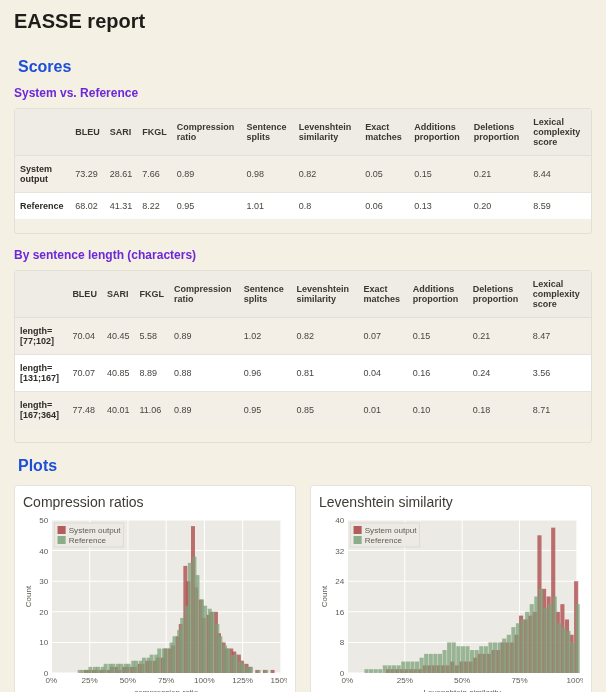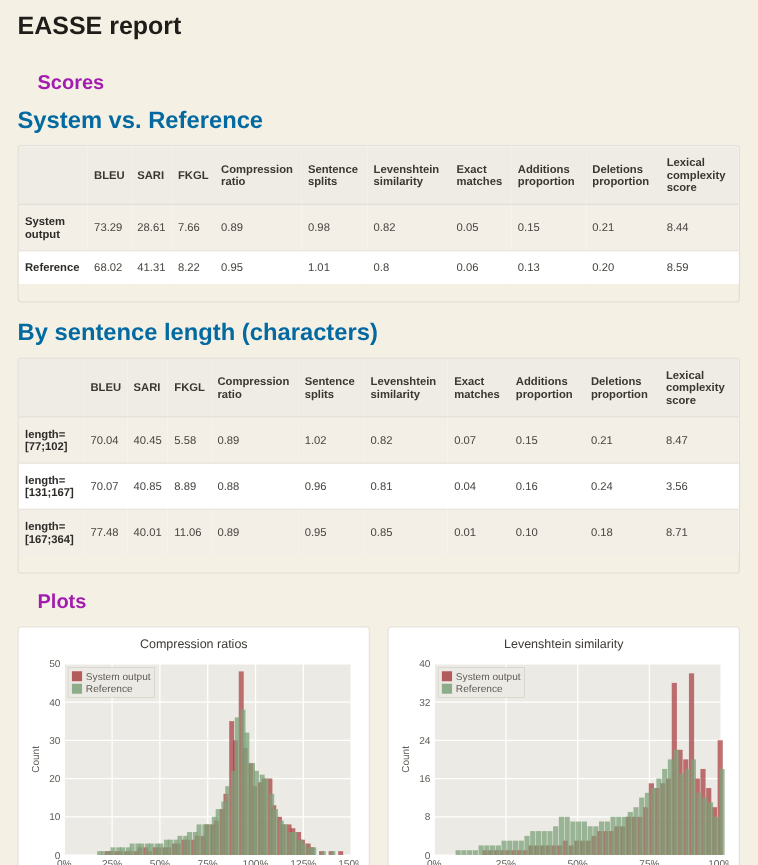--- a/index.html
+++ b/index.html
@@ -5,22 +5,22 @@
     * { box-sizing: border-box; margin: 0; padding: 0; }
     body {
       background: #f5f0e4;
       font-family: -apple-system, BlinkMacSystemFont, "Segoe UI", Helvetica, Arial, sans-serif;
       color: #2a2825;
       width: 606px;
       padding: 10px 14px 16px 14px;
       font-size: 11px;
     }
     h1 { font-size: 20px; font-weight: 700; margin-bottom: 25px; color: #1f1d1a; }
-    h2 { font-size: 16px; font-weight: 600; margin: 8px 0 10px 16px; color: #a21caf; }
-    h3 { font-size: 19px; font-weight: 600; margin: 4px 0 8px 0; color: #0369a1; }
+    h2 { font-size: 16px; font-weight: 600; margin: 8px 0 10px 4px; color: #1d4ed8; }
+    h3 { font-size: 12px; font-weight: 600; margin: 4px 0 8px 0; color: #6d28d9; }
     table {
       width: 100%;
       border-collapse: collapse;
       background: #ffffff;
       margin-bottom: 14px;
       font-size: 9px;
     }
     thead th {
       text-align: left;
       padding: 8px 5px;
@@ -42,21 +42,21 @@
     .table-wrap { border: 1px solid #e2dfd8; border-radius: 3px; overflow: hidden; margin-bottom: 14px; }
 
     .plot-row { display: flex; gap: 14px; }
     .plot-card {
       flex: 1;
       background: #ffffff;
       border: 1px solid #e6e3dc;
       border-radius: 3px;
       padding: 8px 8px 4px 8px;
     }
-    .plot-title { text-align: center; font-size: 10px; margin-bottom: 4px; color: #3e3b35; }
+    .plot-title { text-align: left; font-size: 14px; margin-bottom: 4px; color: #3e3b35; }
     .plot-area { position: relative; height: 185px; }
     svg.chart { width: 100%; height: 100%; display: block; }
     .axis-label { font-size: 8px; fill: #5f5c55; }
     .xlabel { font-size: 8px; fill: #5f5c55; text-anchor: middle; }
     .ylabel { font-size: 8px; fill: #5f5c55; text-anchor: middle; }
   </style>
 </head>
 <body>
 
 <h1>EASSE report</h1>

